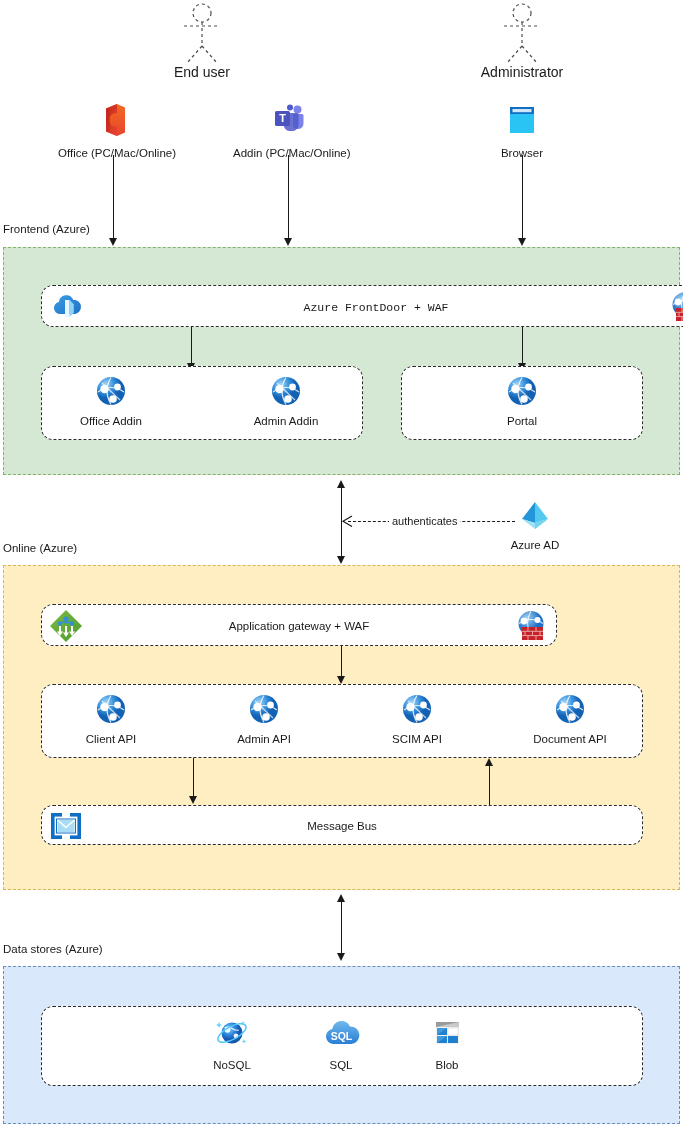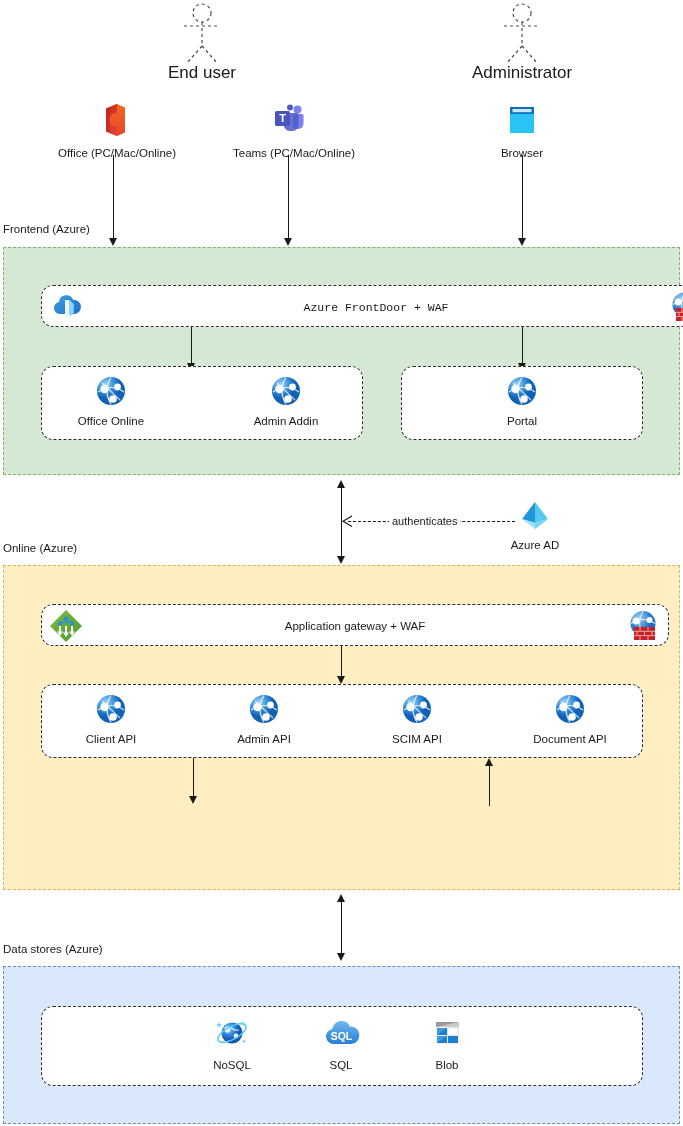--- a/index.html
+++ b/index.html
@@ -13,21 +13,21 @@
   }
   #canvas {
     position: relative;
     width: 683px;
     height: 1126px;
     overflow: hidden;
     background: #ffffff;
   }
   .lbl {
     position: absolute;
-    font-size: 17px;
+    font-size: 14px;
     line-height: 13px;
     color: #1a1a1a;
     white-space: nowrap;
   }
   .ctr { text-align: center; }
 
   
   .zone {
     position: absolute;
     box-sizing: border-box;
@@ -177,21 +177,21 @@
     <span class="iconwrap">
       <svg width="40" height="40" viewBox="0 0 40 40">
         <circle cx="29.5" cy="9.5" r="4" fill="#7b83eb"></circle>
         <circle cx="22" cy="7.5" r="3" fill="#5059c9"></circle>
         <path d="M25 14 h9 a1.5 1.5 0 0 1 1.5 1.5 v8 a5.5 5.5 0 0 1 -5.5 5.5 h-1 a5 5 0 0 1 -4 -2 z" fill="#7b83eb"></path>
         <path d="M17 13 h12 a1.6 1.6 0 0 1 1.6 1.6 v10 a6.5 6.5 0 0 1 -6.5 6.5 h-2 a6.5 6.5 0 0 1 -6.5 -6.5 z" fill="#5059c9" opacity="0.85"></path>
         <rect x="7" y="11" width="15" height="15" rx="1.6" fill="#4b53bc"></rect>
         <text x="14.5" y="22.3" font-family="Liberation Sans, sans-serif" font-size="11" font-weight="bold" fill="#ffffff" text-anchor="middle">T</text>
       </svg>
     </span>
-    <div class="cap">Teams (PC/Mac/Online)</div>
+    <div class="cap">Addin (PC/Mac/Online)</div>
   </div>
 
   <div class="node" style="left:467px; top:100px;">
     <span class="iconwrap">
       <svg width="40" height="40" viewBox="0 0 40 40">
         <rect x="8" y="7" width="24" height="26" fill="#29c3f4"></rect>
         <rect x="8" y="7" width="24" height="7" fill="#0f6fc5"></rect>
         <rect x="10.5" y="9" width="19" height="3.2" fill="#cfe6f7"></rect>
       </svg>
     </span>
@@ -275,21 +275,21 @@
         </defs>
         <circle cx="17" cy="17" r="14" fill="url(#appg)"></circle>
         <path d="M4 18 q13 -9 26 0" fill="none" stroke="#ffffff" stroke-width="1.2" opacity="0.85"></path>
         <path d="M17 3.5 q-8 13 0 27" fill="none" stroke="#ffffff" stroke-width="1.2" opacity="0.85"></path>
         <path d="M8 9 L26 26" stroke="#ffffff" stroke-width="1.2" opacity="0.7"></path>
         <circle cx="10.5" cy="15" r="4.2" fill="#ffffff"></circle>
         <circle cx="23.5" cy="13" r="3.4" fill="#ffffff"></circle>
         <circle cx="19" cy="25" r="3.8" fill="#ffffff"></circle>
       </svg>
     </span>
-    <div class="cap">Office Online</div>
+    <div class="cap">Office Addin</div>
   </div>
   <div class="node" style="left:231px; top:374px; width:110px;">
     <span class="iconwrap">
       <svg width="34" height="34" viewBox="0 0 34 34">
         <circle cx="17" cy="17" r="14" fill="url(#appg)"></circle>
         <path d="M4 18 q13 -9 26 0" fill="none" stroke="#ffffff" stroke-width="1.2" opacity="0.85"></path>
         <path d="M17 3.5 q-8 13 0 27" fill="none" stroke="#ffffff" stroke-width="1.2" opacity="0.85"></path>
         <path d="M8 9 L26 26" stroke="#ffffff" stroke-width="1.2" opacity="0.7"></path>
         <circle cx="10.5" cy="15" r="4.2" fill="#ffffff"></circle>
         <circle cx="23.5" cy="13" r="3.4" fill="#ffffff"></circle>
@@ -333,21 +333,21 @@
         <path d="M5 19 L18 23 L31 19 L18 29 Z" fill="#9fe2f5"></path>
         <path d="M18 23 L31 19 L18 29 Z" fill="#74d3ef"></path>
       </svg>
     </span>
     <div class="cap">Azure AD</div>
   </div>
 
   <div class="zone-label" style="left:3px; top:542px;">Online (Azure)</div>
   <div class="zone zone-backend" style="left:3px; top:565px; width:677px; height:325px;"></div>
 
-  <div class="rbox" style="left:41px; top:604px; width:628px; height:42px;">
+  <div class="rbox" style="left:41px; top:604px; width:516px; height:42px;">
     <span class="iconwrap" style="position:absolute; left:6px; top:3px;">
       <svg width="36" height="36" viewBox="0 0 36 36">
         <defs>
           <linearGradient id="agg" x1="0" y1="0" x2="1" y2="1">
             <stop offset="0%" stop-color="#7fba42"></stop>
               <stop offset="100%" stop-color="#4a9b2e"></stop>
           </linearGradient>
         </defs>
         <path d="M18 2 L34 18 L18 34 L2 18 Z" fill="url(#agg)"></path>
         <circle cx="18" cy="11" r="2.6" fill="#2f8fd8"></circle>
@@ -449,20 +449,38 @@
     </span>
     <div class="cap">Document API</div>
   </div>
 
   <div class="vline" style="left:193px; top:758px; height:42px;"></div>
   <div class="arrowhead-down" style="left:188.5px; top:796px;"></div>
 
   <div class="arrowhead-up" style="left:484.5px; top:758px;"></div>
   <div class="vline" style="left:489px; top:764px; height:42px;"></div>
 
+  <div class="rbox" style="left:41px; top:805px; width:602px; height:40px;">
+    <span class="iconwrap" style="position:absolute; left:6px; top:2px;">
+      <svg width="36" height="36" viewBox="0 0 36 36">
+        <g fill="#0f6fc5">
+          <rect x="3" y="5" width="11" height="3.6"></rect>
+          <rect x="3" y="5" width="3.6" height="26"></rect>
+          <rect x="3" y="27.4" width="11" height="3.6"></rect>
+          <rect x="22" y="5" width="11" height="3.6"></rect>
+          <rect x="29.4" y="5" width="3.6" height="26"></rect>
+          <rect x="22" y="27.4" width="11" height="3.6"></rect>
+        </g>
+        <rect x="8.5" y="11" width="19" height="14" fill="#ffffff" stroke="#0f6fc5" stroke-width="1"></rect>
+        <rect x="9.5" y="12" width="17" height="12" fill="#a9dcf5"></rect>
+        <path d="M9.5 12 L18 19.5 L26.5 12" fill="none" stroke="#ffffff" stroke-width="1.4"></path>
+      </svg>
+    </span>
+    <div class="rbox-title" style="top:14px;">Message Bus</div>
+  </div>
 
   <div class="arrowhead-up" style="left:336.5px; top:894px;"></div>
   <div class="vline" style="left:341px; top:900px; height:56px;"></div>
   <div class="arrowhead-down" style="left:336.5px; top:953px;"></div>
 
   <div class="zone-label" style="left:3px; top:943px;">Data stores (Azure)</div>
   <div class="zone zone-data" style="left:3px; top:966px; width:677px; height:158px;"></div>
 
   <div class="rbox" style="left:41px; top:1006px; width:602px; height:80px;"></div>
 

